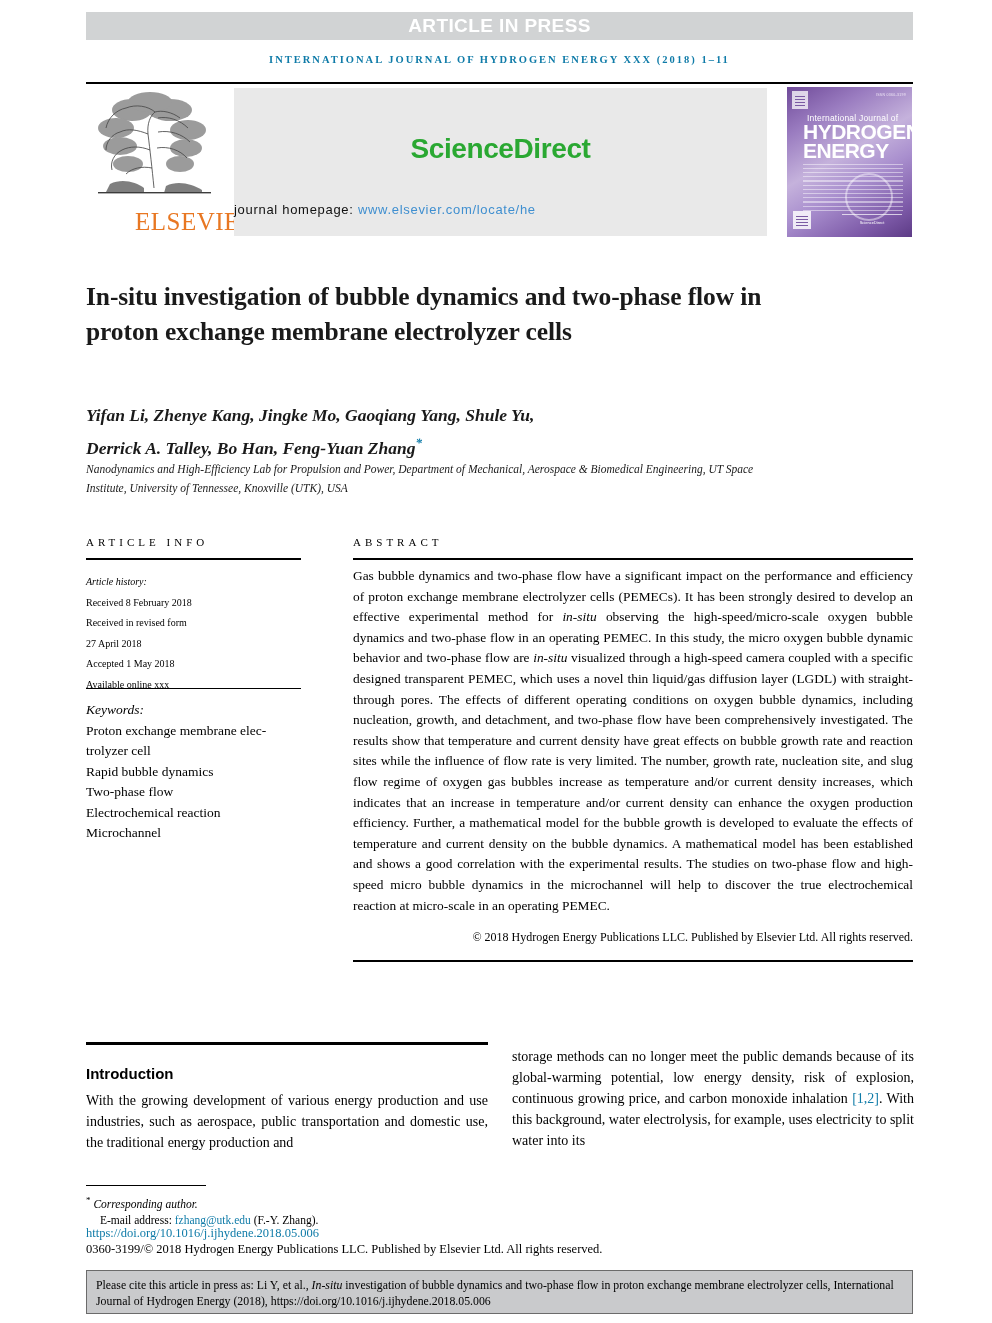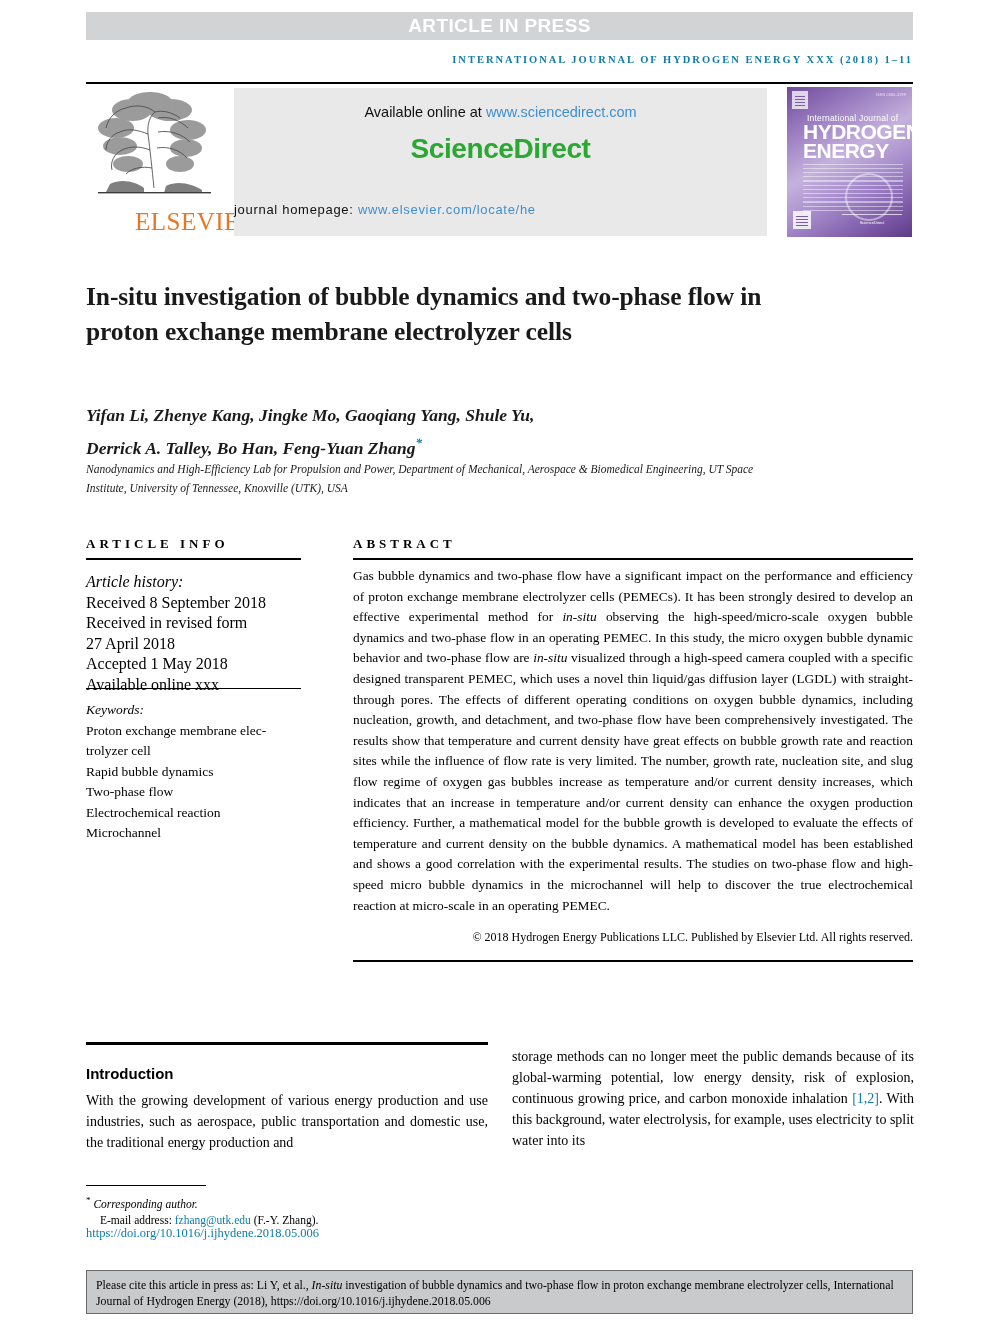--- a/index.html
+++ b/index.html
@@ -42,21 +42,21 @@
     font-size: 19px;
     letter-spacing: 0.4px;
   }
 
   
   .running-head {
     position: absolute;
     left: 86px;
     top: 54px;
     width: 827px;
-    text-align: right;
+    text-align: center;
     color: #0f7ba8;
     font-family: "Liberation Serif", serif;
     font-weight: bold;
     font-size: 10.5px;
     letter-spacing: 2.0px;
     text-transform: uppercase;
   }
 
   .rule-top {
     position: absolute;
@@ -285,33 +285,33 @@
 
   
   .sec-rule {
     position: absolute;
     height: 2px;
     background: #000;
   }
   .col-head {
     position: absolute;
     font-family: "Liberation Serif", serif;
-    font-size: 13px;
-    font-weight: bold;
+    font-size: 11px;
+    font-weight: normal;
     letter-spacing: 4px;
     color: #000;
   }
 
   .info-col {
     position: absolute;
     left: 86px;
     top: 572px;
     width: 215px;
     font-family: "Liberation Serif", serif;
-    font-size: 16px;
+    font-size: 10px;
     line-height: 20.5px;
     color: #000;
   }
   .info-col .lbl { font-style: italic; }
 
   .kw-col {
     position: absolute;
     left: 86px;
     top: 700px;
     width: 215px;
@@ -475,23 +475,20 @@
         <g fill="#4a4a4a" opacity="0.7">
           <path d="M18 96 C30 90 44 94 52 100 L52 104 L14 104 Z"></path>
           <path d="M74 98 C86 92 100 96 110 102 L110 105 L72 105 Z"></path>
         </g>
         <rect x="6" y="104" width="113" height="1.4" fill="#3c3c3c"></rect>
       </svg>
       <div class="elsevier-word">ELSEVIER</div>
     </div>
 
     <div class="sd-box">
-      <div class="sd-available">
-        <span>Available online at </span><span class="link">www.sciencedirect.com</span>
-      </div>
       <div class="sd-logo">ScienceDirect</div>
       <div class="sd-homepage">
         <span>journal homepage: </span><span class="link">www.elsevier.com/locate/he</span>
       </div>
     </div>
 
     <div class="cover">
       <div class="cover-topbar"></div>
       <div class="cover-issn">ISSN 0360-3199</div>
       <div class="cover-ij">International Journal of</div>
@@ -514,21 +511,21 @@
     <span>Derrick A. Talley, Bo Han, Feng-Yuan Zhang</span><span class="star">*</span>
   </div>
 
   <div class="affil">Nanodynamics and High-Efficiency Lab for Propulsion and Power, Department of Mechanical, Aerospace &amp; Biomedical Engineering, UT Space Institute, University of Tennessee, Knoxville (UTK), USA</div>
 
   <div class="col-head" style="left:86px; top:536px;">ARTICLE INFO</div>
   <div class="sec-rule" style="left:86px; top:558px; width:215px;"></div>
 
   <div class="info-col">
     <div class="lbl">Article history:</div>
-    <div>Received 8 September 2018</div>
+    <div>Received 8 February 2018</div>
     <div>Received in revised form</div>
     <div>27 April 2018</div>
     <div>Accepted 1 May 2018</div>
     <div>Available online xxx</div>
   </div>
 
   <div class="sec-rule" style="left:86px; top:688px; width:215px; height:1px;"></div>
 
   <div class="kw-col">
     <div class="lbl">Keywords:</div>
@@ -557,18 +554,19 @@
 
   <div class="foot-rule"></div>
   <div class="footnote">
     <div>
       <span class="fn-star">*</span>
       <span class="italic">Corresponding author.</span>
     </div>
     <div style="padding-left:14px;"><span>E-mail address: </span><span class="mail">fzhang@utk.edu</span><span> (F.-Y. Zhang).</span></div>
   </div>
   <div class="doi-line">https://doi.org/10.1016/j.ijhydene.2018.05.006</div>
+  <div class="issn-line">0360-3199/© 2018 Hydrogen Energy Publications LLC. Published by Elsevier Ltd. All rights reserved.</div>
 
   <div class="cite-box">
     <div class="cite-text"><span>Please cite this article in press as: Li Y, et al., </span><em>In-situ</em><span> investigation of bubble dynamics and two-phase flow in proton exchange membrane electrolyzer cells, International Journal of Hydrogen Energy (2018), https://doi.org/10.1016/j.ijhydene.2018.05.006</span></div>
   </div>
 
 </div>
 
 </body></html>

